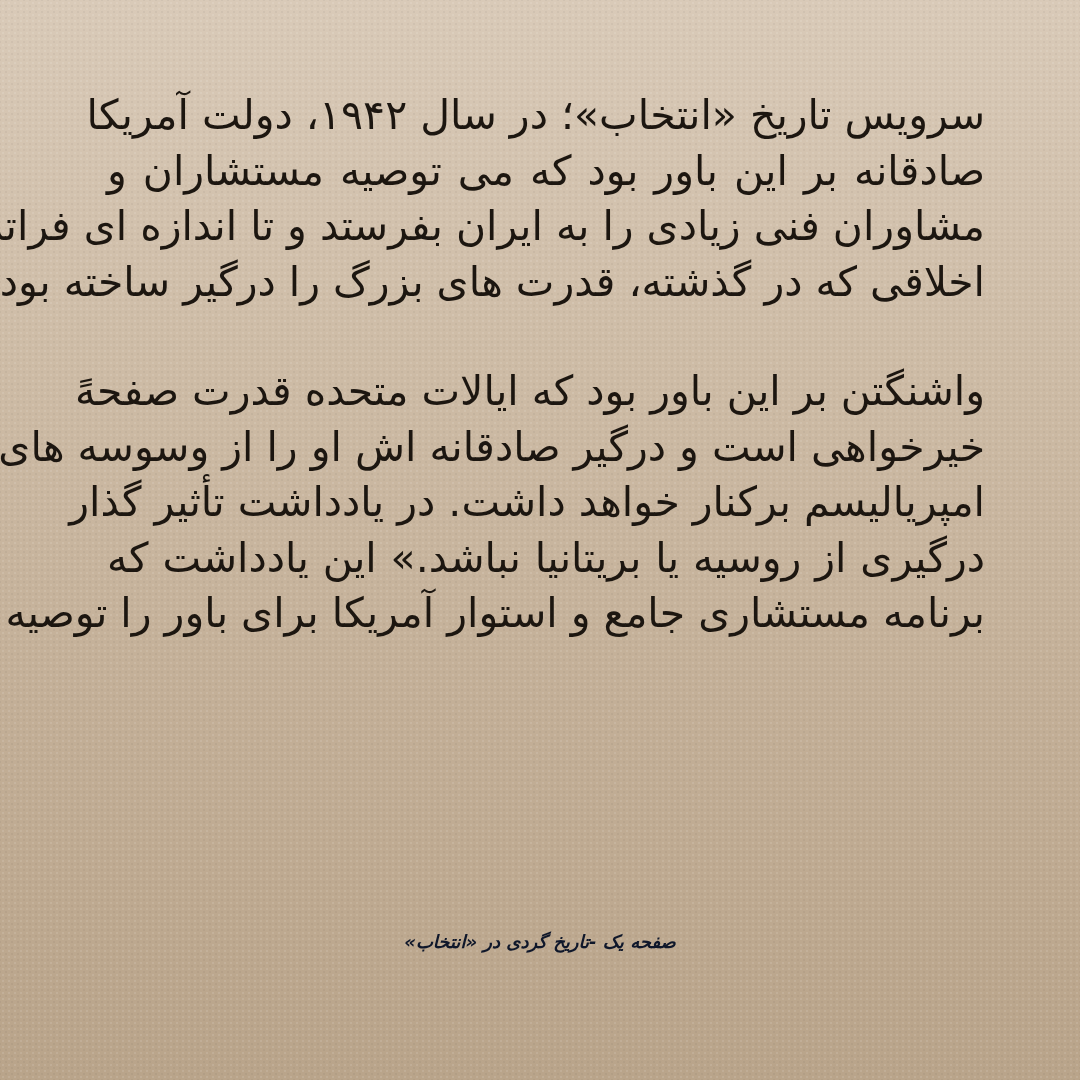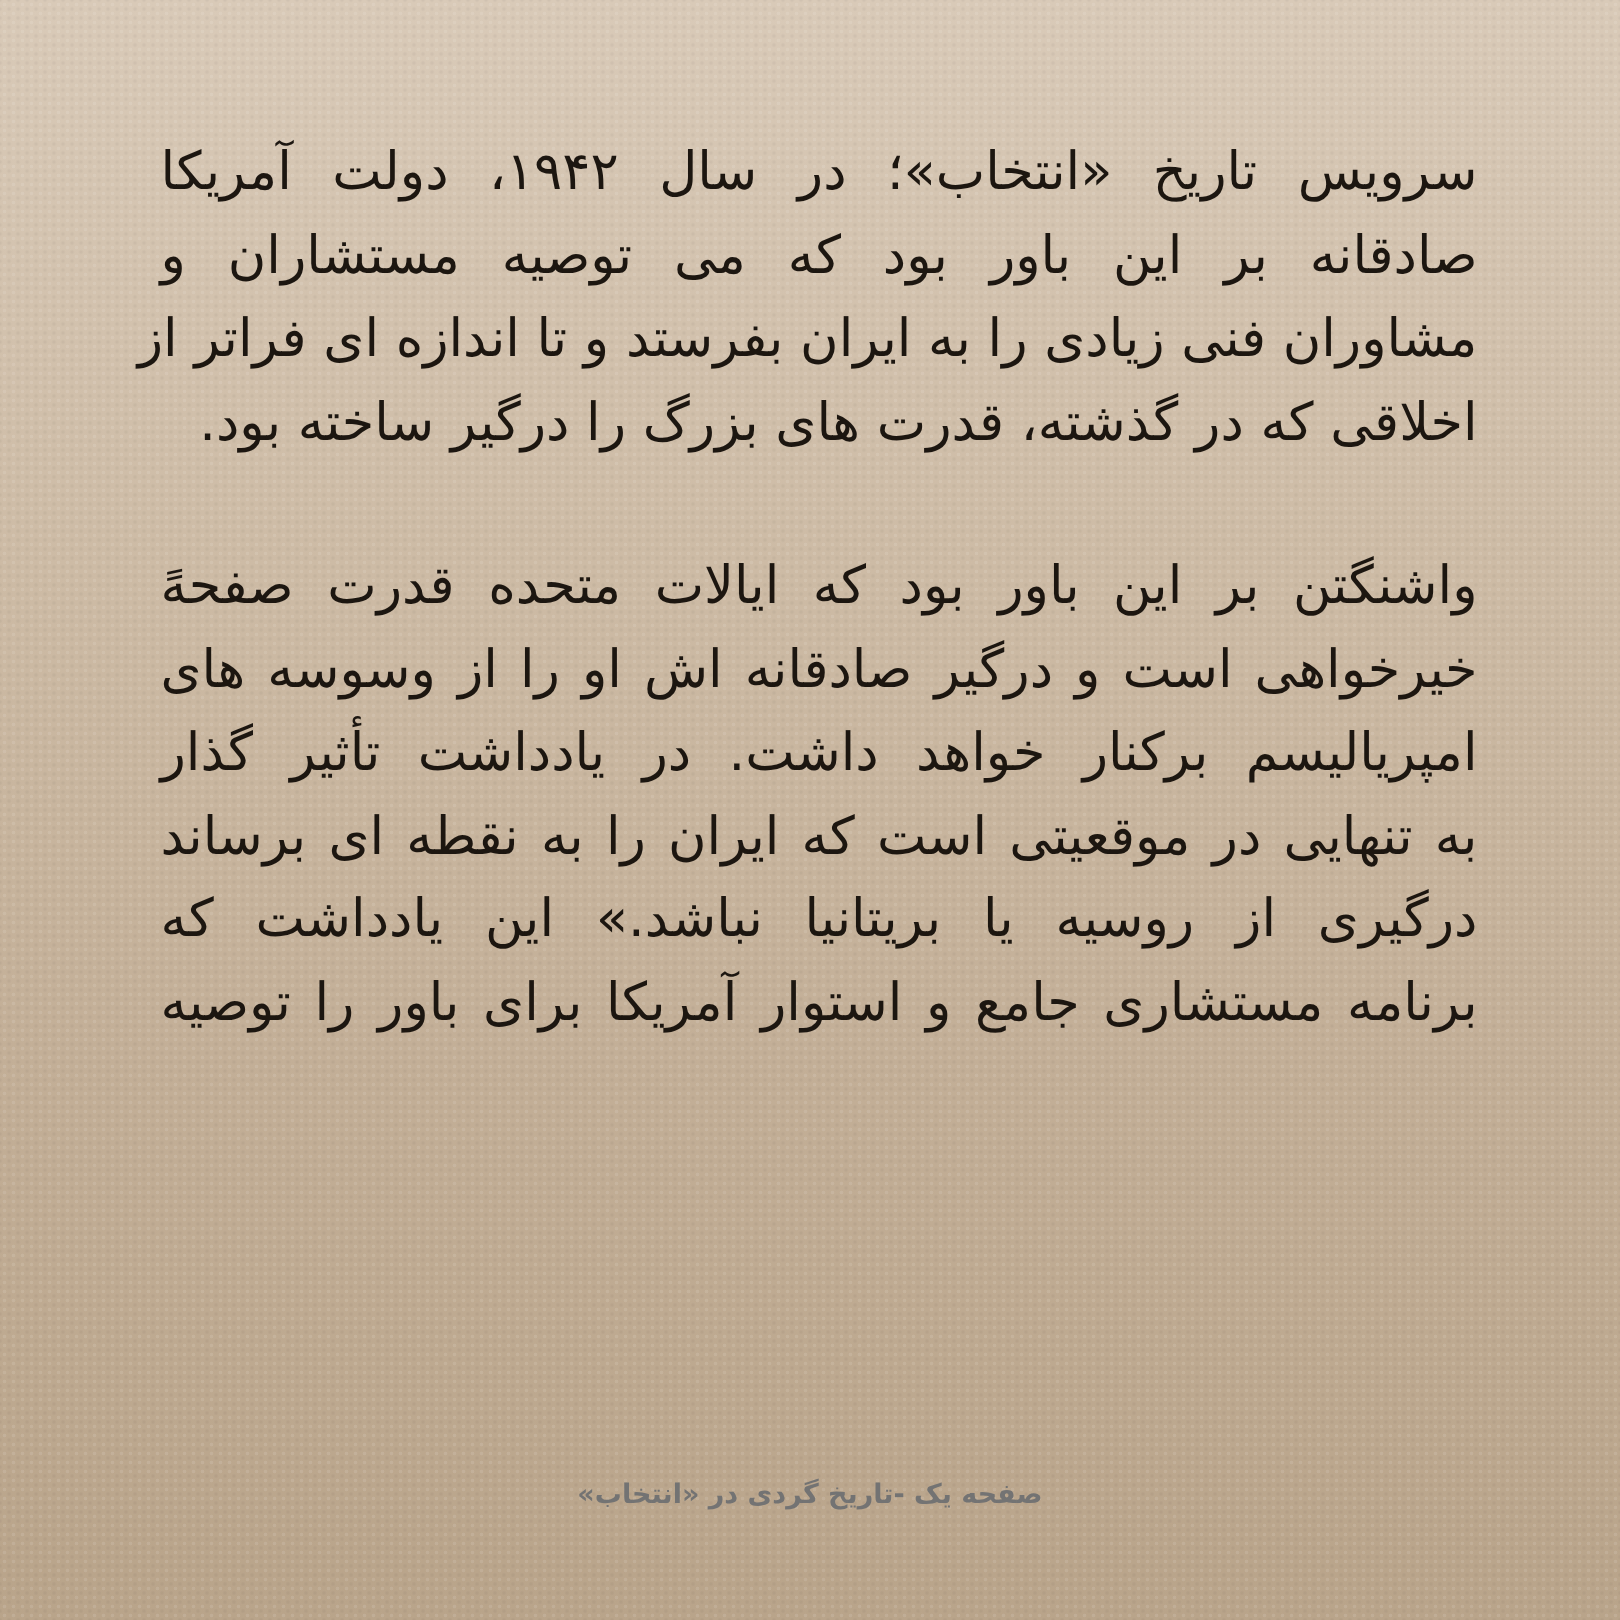--- a/index.html
+++ b/index.html
@@ -27,44 +27,45 @@
     }
     .page {
       position: absolute;
       left: 95px;
       top: 88px;
       width: 890px;
       direction: rtl;
     }
     .line {
       display: block;
-      font-size: 35px;
+      font-size: 41px;
       line-height: 55.5px;
       height: 55.5px;
       white-space: nowrap;
       text-align: justify;
       text-align-last: justify;
       margin-left: 12px;
     }
     .line.last {
       text-align-last: right;
     }
     .para-gap {
       height: 54px;
     }
     .footer {
       position: absolute;
       left: 0;
       right: 0;
-      top: 986px;
+      top: 931px;
       text-align: center;
       direction: rtl;
       font-size: 18px;
       font-weight: bold;
-      color: #737373;
+      color: #0f172a;
+      font-style: italic;
     }
   </style>
 </head>
 <body>
 
 <div class="texture"></div>
 
 <main class="page">
   <section>
     <span class="line">سرویس تاریخ «انتخاب»؛ در سال ۱۹۴۲، دولت آمریکا</span>
@@ -72,19 +73,18 @@
     <span class="line">مشاوران فنی زیادی را به ایران بفرستد و تا اندازه ای فراتر از</span>
     <span class="line last">اخلاقی که در گذشته، قدرت های بزرگ را درگیر ساخته بود.</span>
   </section>
 
   <div class="para-gap"></div>
 
   <section>
     <span class="line">واشنگتن بر این باور بود که ایالات متحده قدرت صفحهً</span>
     <span class="line">خیرخواهی است و درگیر صادقانه اش او را از وسوسه های</span>
     <span class="line">امپریالیسم برکنار خواهد داشت. در یادداشت تأثیر گذار</span>
-    <span class="line">به تنهایی در موقعیتی است که ایران را به نقطه ای برساند</span>
     <span class="line">درگیری از روسیه یا بریتانیا نباشد.» این یادداشت که</span>
     <span class="line">برنامه مستشاری جامع و استوار آمریکا برای باور را توصیه</span>
   </section>
 </main>
 
 <footer class="footer">صفحه یک -تاریخ گردی در «انتخاب»</footer>
 
 </body></html>

